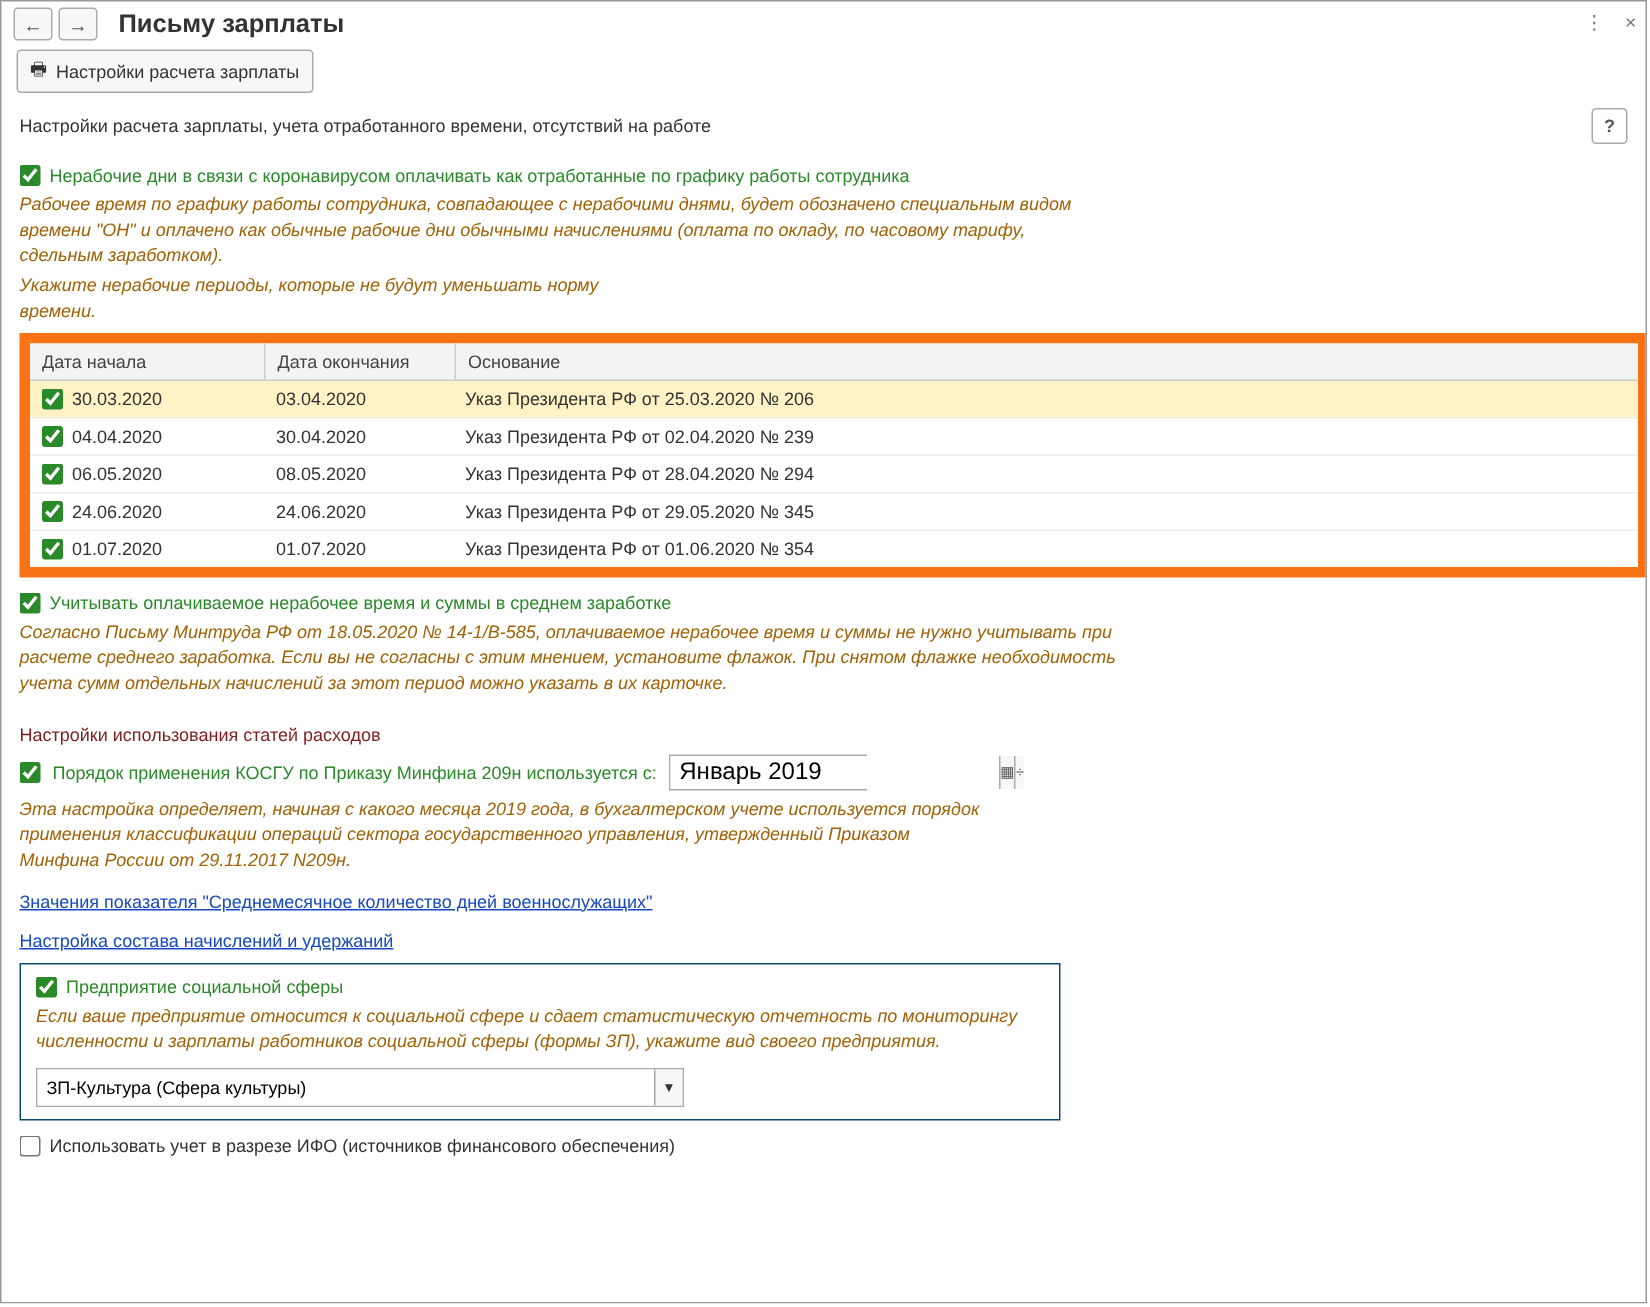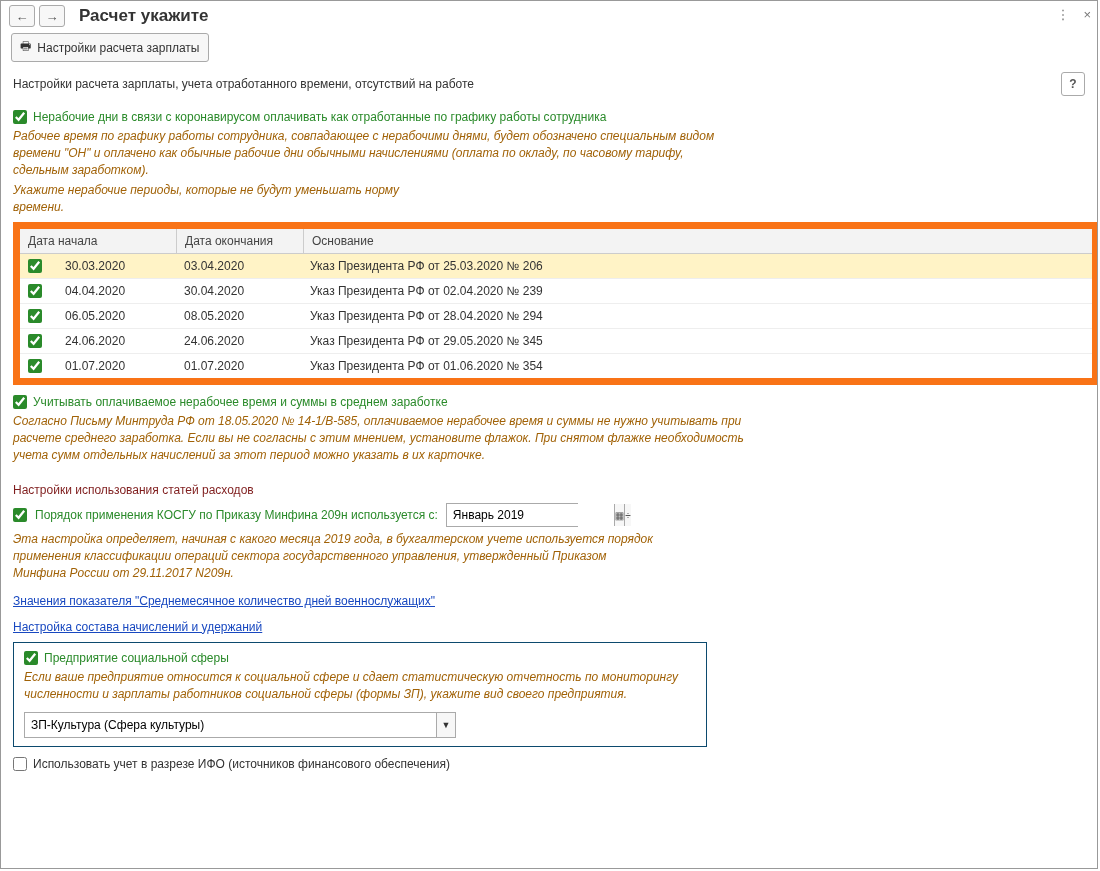--- a/index.html
+++ b/index.html
@@ -26,46 +26,46 @@
 .grid-header{display:flex;background:#f3f3f3;border-bottom:1px solid #ccc;}
 .grid-header>div{padding:5px 8px;border-right:1px solid #ccc;color:#444;}
 .grid-header>div:last-child{border-right:none;}
 .col1{width:140px;}
 .col2{width:110px;}
 .col3{flex:1;}
 .grid-row{display:flex;border-bottom:1px solid #eee;}
 .grid-row:last-child{border-bottom:none;}
 .grid-row>div{padding:5px 8px;display:flex;align-items:center;}
 .grid-row.sel{background:#fff3c6;}
-.cell-chk{display:flex;align-items:center;gap:23px;}
+.cell-chk{display:flex;align-items:center;gap:6px;}
 .cell-chk input{accent-color:#2a8a2a;}
 .section-hdr{color:#7f1d1d;margin-top:20px;}
 .inline-ctrl{display:flex;align-items:center;gap:8px;margin-top:6px;}
 .date-field{display:flex;border:1px solid #aaa;height:22px;width:130px;}
-.date-field input{border:none;outline:none;padding:0 6px;flex:1;font-size:12px;}
+.date-field input{border:none;outline:none;padding:0 6px;flex:1;font-size:16px;}
 .date-field .dbtn{width:20px;border-left:1px solid #aaa;display:flex;align-items:center;justify-content:center;font-size:10px;color:#555;background:#f7f7f7;cursor:pointer;}
 .lnk{color:#1848c0;text-decoration:underline;cursor:pointer;margin-top:12px;display:inline-block;}
 .redbox{border:1px solid #0c4a6e;padding:8px 10px;margin-top:8px;width:672px;}
 .combo{display:flex;border:1px solid #aaa;height:24px;width:430px;margin-top:10px;}
 .combo input{border:none;outline:none;padding:0 6px;flex:1;font-size:12px;}
 .combo .dd{width:18px;border-left:1px solid #aaa;display:flex;align-items:center;justify-content:center;background:#f7f7f7;cursor:pointer;font-size:9px;color:#333;}
 .gear-icon, .close-icon{font-size:13px;}
 </style>
 </head>
 <body>
 
 <div class="window">
   <div class="titlebar">
     <div class="navbtn">
         <span>←</span>
       </div>
     <div class="navbtn">
         <span>→</span>
       </div>
-    <div class="title">Расчет укажите</div>
+    <div class="title">Письму зарплаты</div>
     <div class="winctrl">
       <span class="gear-icon">⋮</span>
       <span class="close-icon">×</span>
     </div>
   </div>
 
   <div class="toolbar">
     <div class="btn">
       <span class="ic">🖶</span>
       <span>Настройки расчета зарплаты</span>

